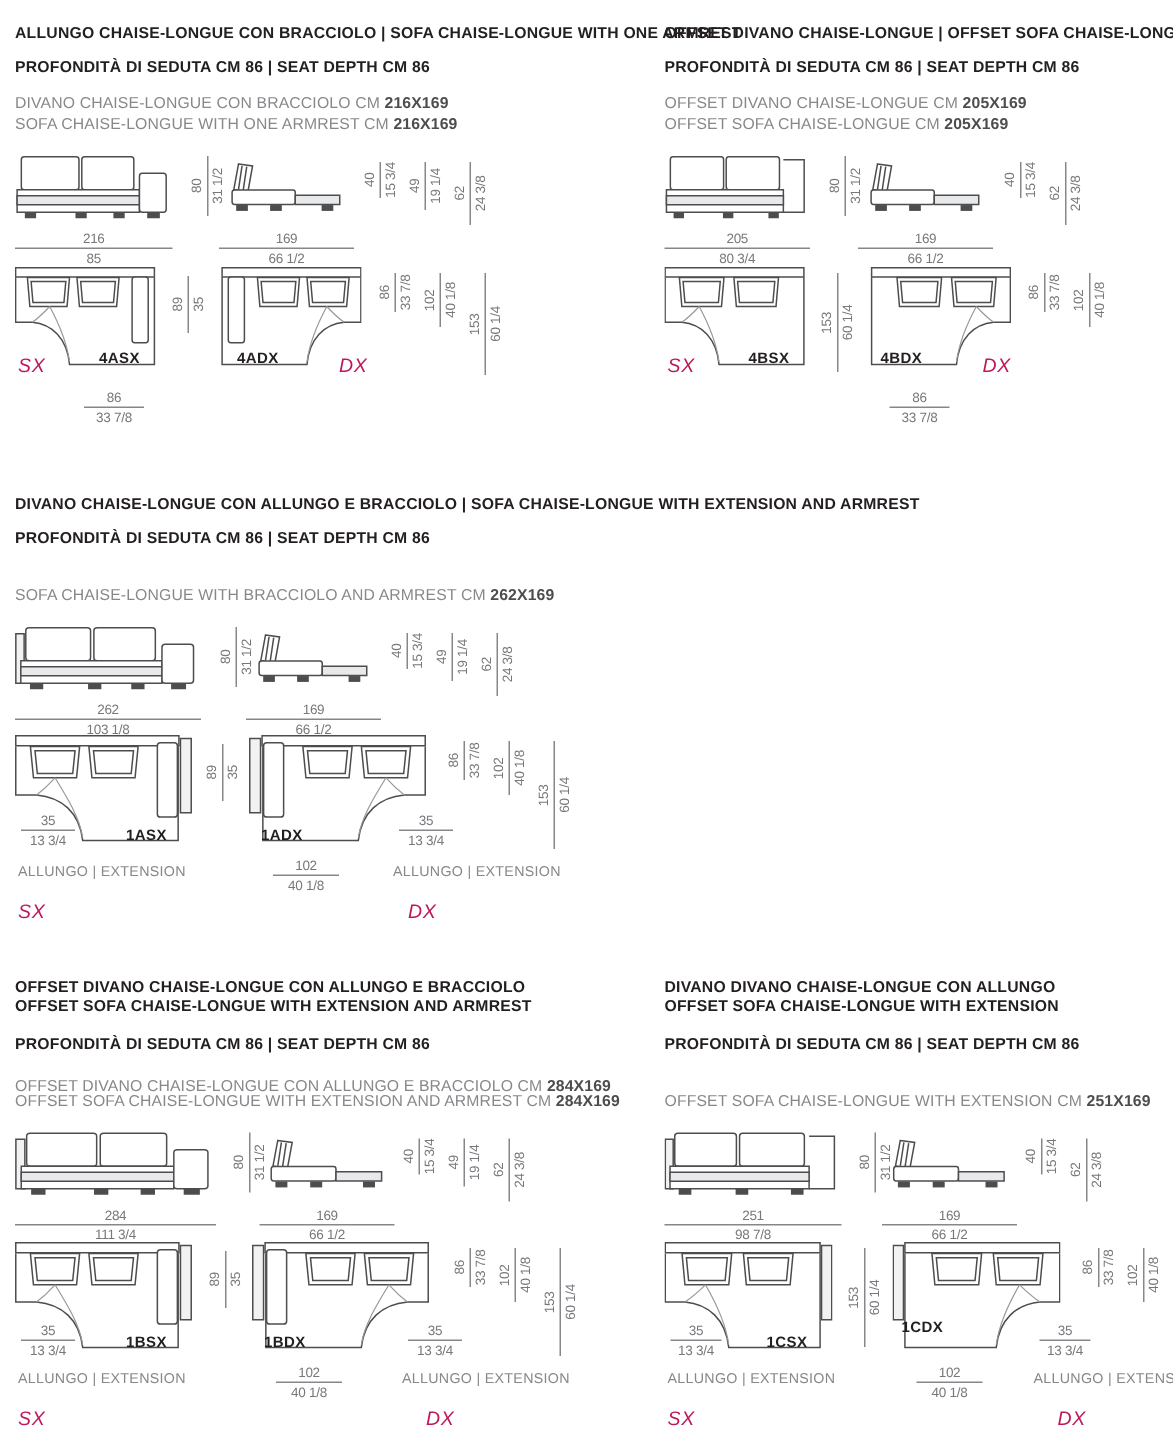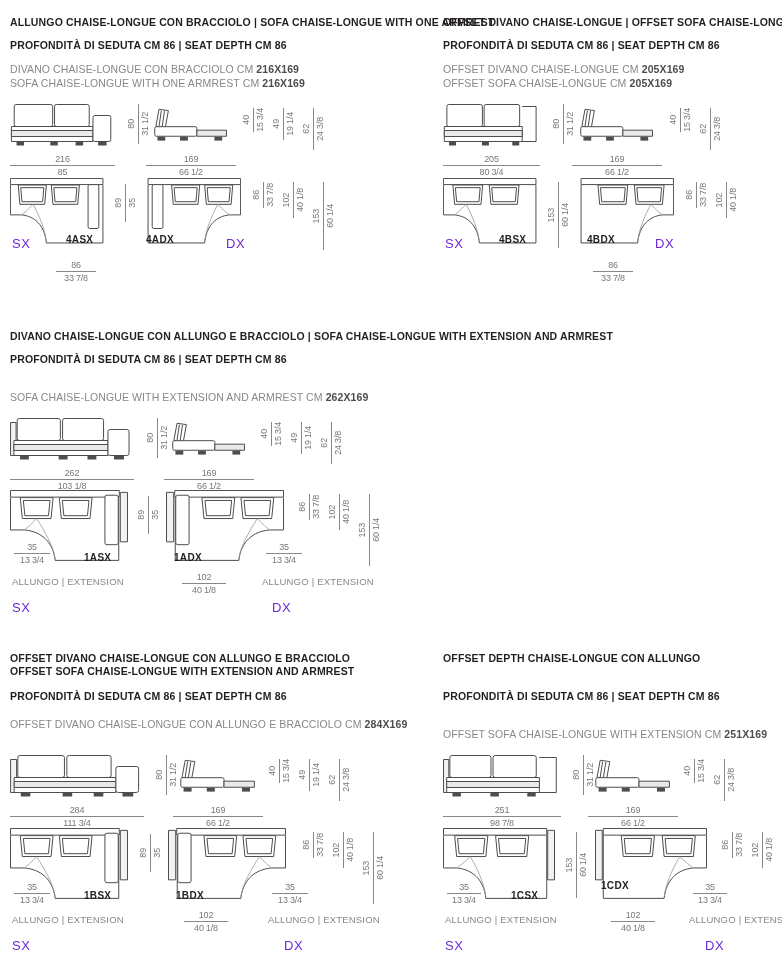--- a/index.html
+++ b/index.html
@@ -20,21 +20,21 @@
   svg .fan{fill:none;stroke:#97999c;stroke-width:.8;vector-effect:non-scaling-stroke;}
   .hdim{position:absolute;text-align:center;font-size:9px;color:#77787b;line-height:1.15;letter-spacing:-.2px;}
   .hdim .dline{border-top:1px solid #85878a;margin:1px 0 1px;}
   .vpair{position:absolute;display:flex;align-items:center;gap:2px;}
   .vgroup{position:absolute;display:flex;align-items:flex-start;gap:7px;}
   .vgroup .vpair{position:static;}
   .vtxt{writing-mode:vertical-rl;transform:rotate(180deg);font-size:9px;color:#77787b;line-height:1;
         letter-spacing:-.2px;white-space:nowrap;}
   .vline{width:1px;background:#85878a;height:100%;min-height:100%;}
   .plancode{position:absolute;font-size:10px;font-weight:bold;color:#231f20;letter-spacing:.3px;white-space:nowrap;}
-  .sidelabel{position:absolute;font-size:13px;color:#6d28d9;letter-spacing:.5px;}
+  .sidelabel{position:absolute;font-size:13px;color:#be185d;letter-spacing:.5px;font-style:italic;}
   .extlabel{position:absolute;font-size:9.5px;color:#87888b;letter-spacing:.2px;white-space:nowrap;}
 </style>
 </head>
 <body>
 
 <svg width="0" height="0" style="position:absolute" aria-hidden="true">
   <defs>
 
     <symbol id="frontA" viewBox="0 0 112 46" preserveAspectRatio="none">
       <rect class="ln" x="4.5" y="2.5" width="41" height="22" rx="2"></rect>
@@ -203,21 +203,21 @@
   <div class="vpair" style="left:104px;top:168px;height:38px">
     <span class="vtxt">89</span>
       <i class="vline"></i>
       <span class="vtxt">35</span>
   </div>
   <div class="fig" style="left:136px;top:162px">
     <svg width="95" height="72" viewBox="0 0 115 82" preserveAspectRatio="none">
         <use href="#planA" transform="translate(115,0) scale(-1,1)"></use>
       </svg>
   </div>
-  <span class="plancode" style="left:136px;top:218px">4ADX</span>
+  <span class="plancode" style="left:148px;top:218px">4ADX</span>
   <div class="vgroup" style="left:242px;top:166px">
     <div class="vpair" style="height:26px">
         <span class="vtxt">86</span>
         <i class="vline"></i>
         <span class="vtxt">33 7/8</span>
       </div>
     <div class="vpair" style="height:36px">
         <span class="vtxt">102</span>
         <i class="vline"></i>
         <span class="vtxt">40 1/8</span>
@@ -315,21 +315,21 @@
   <div class="hdim" style="left:150px;top:244px;width:40px">
     <div>86</div>
       <div class="dline"></div>
       <div>33 7/8</div>
   </div>
 </div>
 
 <div class="section" style="left:10px;top:330px;width:422px;height:310px;">
   <div class="tline" style="top:0">DIVANO CHAISE-LONGUE CON ALLUNGO E BRACCIOLO | SOFA CHAISE-LONGUE WITH EXTENSION AND ARMREST</div>
   <div class="sub" style="top:23px">PROFONDITÀ DI SEDUTA CM 86 | SEAT DEPTH CM 86</div>
-  <div class="descline" style="top:61px"><span>SOFA CHAISE-LONGUE WITH EXTENSION AND ARMREST CM </span><b>262X169</b></div>
+  <div class="descline" style="top:61px"><span>SOFA CHAISE-LONGUE WITH BRACCIOLO AND ARMREST CM </span><b>262X169</b></div>
 
   <div class="fig" style="left:0;top:86px">
     <svg width="124" height="46">
         <use href="#frontAE"></use>
       </svg>
   </div>
   <div class="vpair" style="left:136px;top:88px;height:40px">
     <span class="vtxt">80</span>
       <i class="vline"></i>
       <span class="vtxt">31 1/2</span>
@@ -420,20 +420,21 @@
   </div>
   <span class="extlabel" style="left:252px;top:246px">ALLUNGO | EXTENSION</span>
   <span class="sidelabel" style="left:262px;top:270px">DX</span>
 </div>
 
 <div class="section" style="left:10px;top:652px;width:422px;height:316px;">
   <div class="tline" style="top:0">OFFSET DIVANO CHAISE-LONGUE CON ALLUNGO E BRACCIOLO</div>
   <div class="tline" style="top:13px">OFFSET SOFA CHAISE-LONGUE WITH EXTENSION AND ARMREST</div>
   <div class="sub" style="top:38px">PROFONDITÀ DI SEDUTA CM 86 | SEAT DEPTH CM 86</div>
   <div class="descline" style="top:66px"><span>OFFSET DIVANO CHAISE-LONGUE CON ALLUNGO E BRACCIOLO CM </span><b>284X169</b></div>
+  <div class="descline" style="top:76px"><span>OFFSET SOFA CHAISE-LONGUE WITH EXTENSION AND ARMREST CM </span><b>284X169</b></div>
 
   <div class="fig" style="left:0;top:101px">
     <svg width="134" height="46">
         <use href="#frontAE"></use>
       </svg>
   </div>
   <div class="vpair" style="left:145px;top:103px;height:40px">
     <span class="vtxt">80</span>
       <i class="vline"></i>
       <span class="vtxt">31 1/2</span>
@@ -520,21 +521,22 @@
   <div class="hdim" style="left:262px;top:230px;width:36px">
     <div>35</div>
       <div class="dline"></div>
       <div>13 3/4</div>
   </div>
   <span class="extlabel" style="left:258px;top:262px">ALLUNGO | EXTENSION</span>
   <span class="sidelabel" style="left:274px;top:286px">DX</span>
 </div>
 
 <div class="section" style="left:443px;top:652px;width:335px;height:316px;">
-  <div class="tline" style="top:0">OFFSET DEPTH CHAISE-LONGUE CON ALLUNGO</div>
+  <div class="tline" style="top:0">DIVANO DIVANO CHAISE-LONGUE CON ALLUNGO</div>
+  <div class="tline" style="top:13px">OFFSET SOFA CHAISE-LONGUE WITH EXTENSION</div>
   <div class="sub" style="top:38px">PROFONDITÀ DI SEDUTA CM 86 | SEAT DEPTH CM 86</div>
   <div class="descline" style="top:76px"><span>OFFSET SOFA CHAISE-LONGUE WITH EXTENSION CM </span><b>251X169</b></div>
 
   <div class="fig" style="left:0;top:101px">
     <svg width="118" height="46">
         <use href="#frontBE"></use>
       </svg>
   </div>
   <div class="vpair" style="left:129px;top:103px;height:40px">
     <span class="vtxt">80</span>

